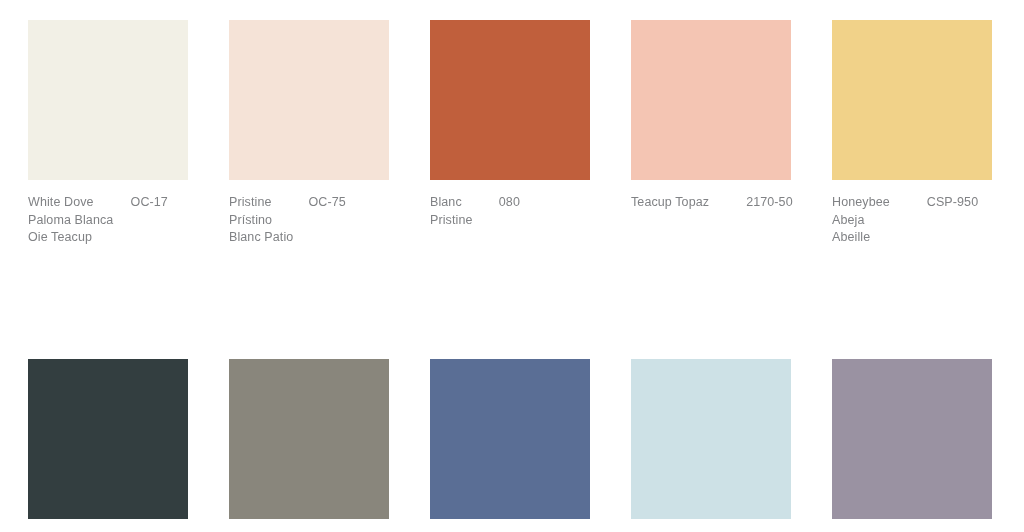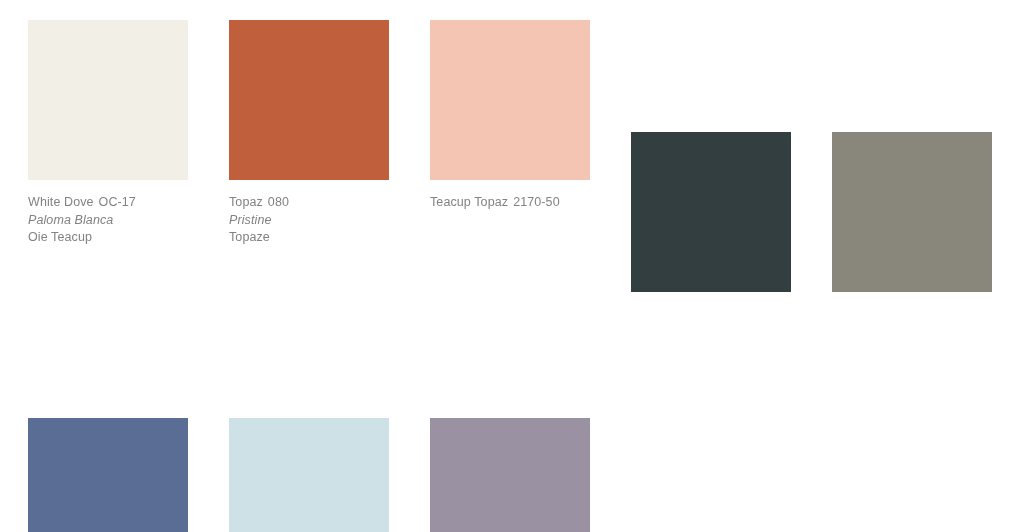--- a/index.html
+++ b/index.html
@@ -54,25 +54,25 @@
     letter-spacing: 0.1px;
     white-space: nowrap;
   }
 
   .label-primary {
     display: block;
   }
 
   .label-code {
     padding-left: 5px;
+    margin-left: 32px;
   }
 
   .label-es {
     display: block;
-    font-style: italic;
   }
 
   .label-fr {
     display: block;
   }
 </style>
 </head>
 <body style="background-color: rgb(255, 255, 255);">
 
 <div class="palette-sheet">
@@ -80,37 +80,52 @@
 
     <div class="swatch-card">
       <div class="swatch-chip" style="background-color: rgb(242, 240, 230);"></div>
       <div class="swatch-labels" style="color: rgb(128, 130, 133);">
         <span class="label-primary"><span>White Dove</span><span class="label-code">OC-17</span></span>
         <span class="label-es">Paloma Blanca</span>
         <span class="label-fr">Oie Teacup</span>
       </div>
     </div>
 
+    <div class="swatch-card">
+      <div class="swatch-chip" style="background-color: rgb(245, 227, 215);"></div>
+      <div class="swatch-labels" style="color: rgb(128, 130, 133);">
+        <span class="label-primary"><span>Pristine</span><span class="label-code">OC-75</span></span>
+        <span class="label-es">Prístino</span>
+        <span class="label-fr">Blanc Patio</span>
+      </div>
+    </div>
 
     <div class="swatch-card">
       <div class="swatch-chip" style="background-color: rgb(192, 95, 60);"></div>
       <div class="swatch-labels" style="color: rgb(128, 130, 133);">
-        <span class="label-primary"><span>Topaz</span><span class="label-code">080</span></span>
+        <span class="label-primary"><span>Blanc</span><span class="label-code">080</span></span>
         <span class="label-es">Pristine</span>
-        <span class="label-fr">Topaze</span>
       </div>
     </div>
 
     <div class="swatch-card">
       <div class="swatch-chip" style="background-color: rgb(244, 197, 179);"></div>
       <div class="swatch-labels" style="color: rgb(128, 130, 133);">
         <span class="label-primary"><span>Teacup Topaz</span><span class="label-code">2170-50</span></span>
       </div>
     </div>
 
+    <div class="swatch-card">
+      <div class="swatch-chip" style="background-color: rgb(241, 210, 137);"></div>
+      <div class="swatch-labels" style="color: rgb(128, 130, 133);">
+        <span class="label-primary"><span>Honeybee</span><span class="label-code">CSP-950</span></span>
+        <span class="label-es">Abeja</span>
+        <span class="label-fr">Abeille</span>
+      </div>
+    </div>
 
     <div class="swatch-card row-two">
       <div class="swatch-chip" style="background-color: rgb(51, 62, 64);"></div>
       <div class="swatch-labels" style="color: rgb(128, 130, 133);">
         
         
         
       </div>
     </div>
 

